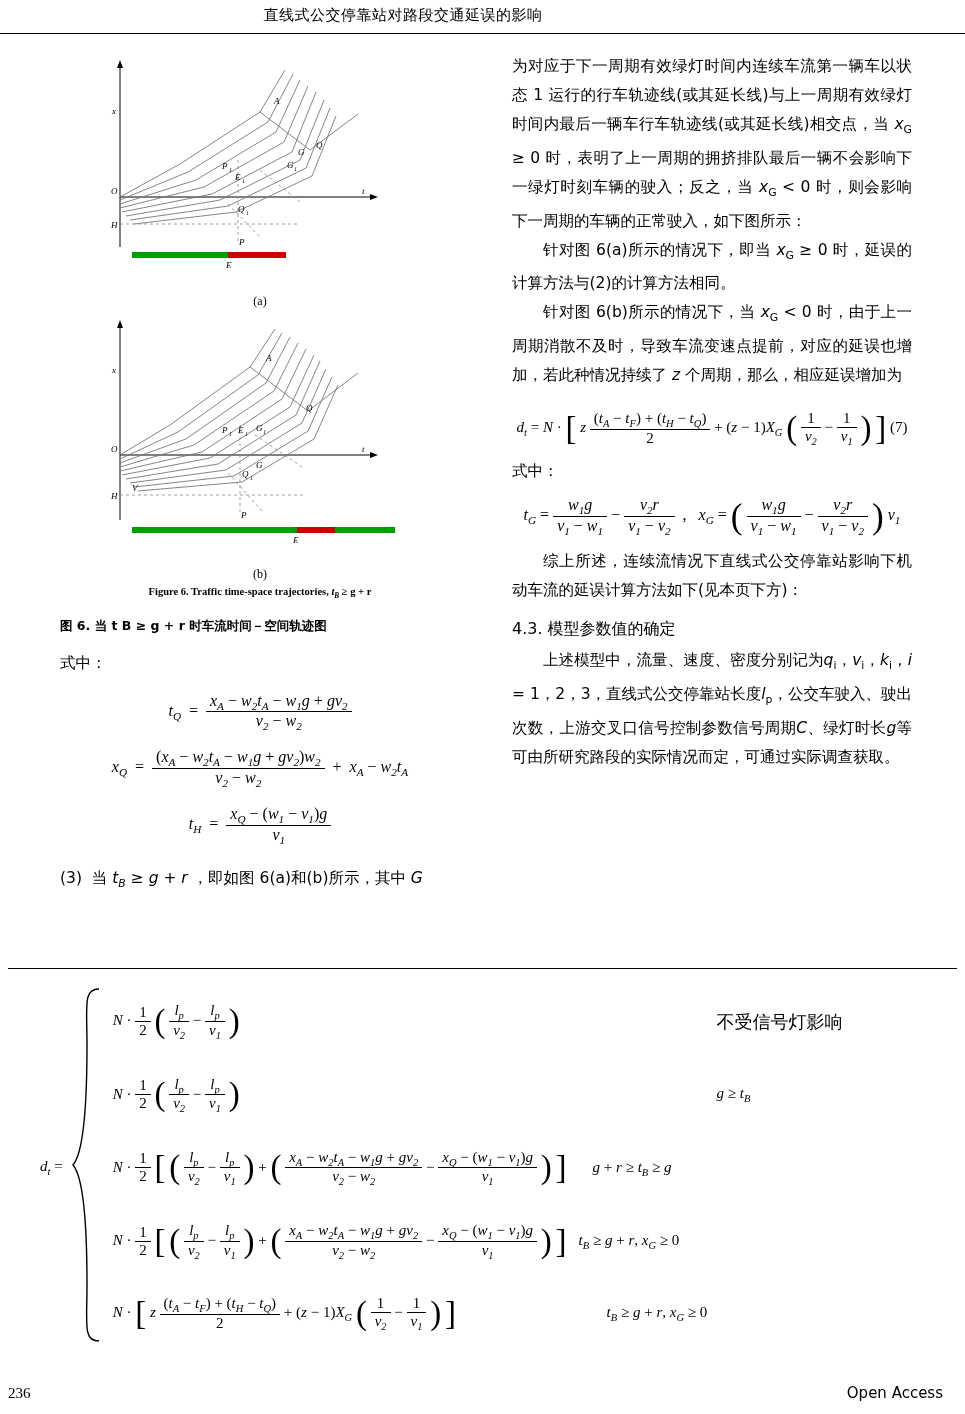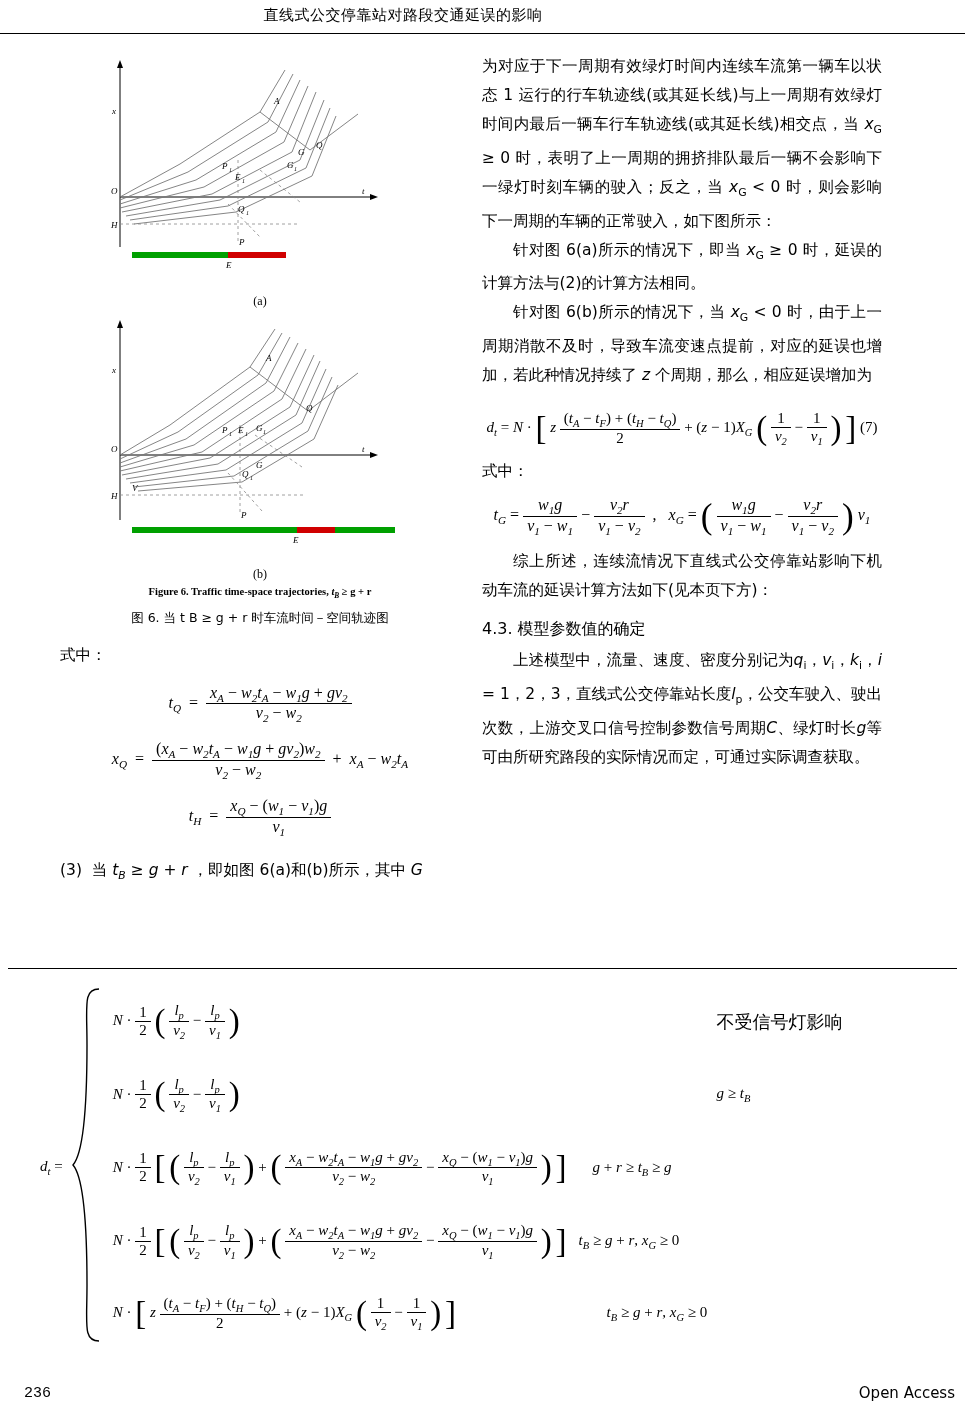--- a/index.html
+++ b/index.html
@@ -17,29 +17,29 @@
   .runhead{
     position:absolute;top:6px;left:0;width:806px;
     text-align:center;font-size:15px;letter-spacing:0.5px;
   }
   .rule-top{
     position:absolute;top:33px;left:0;width:965px;height:1px;background:#000;
   }
 
   
   .col-left{position:absolute;left:60px;top:52px;width:400px;}
-  .col-right{position:absolute;left:482px;top:52px;width:400px;}
+  .col-right{position:absolute;left:512px;top:52px;width:400px;}
 
   
   .figbox{position:relative;width:400px;}
   .fig-caption{
     text-align:center;font-size:10.5px;font-weight:bold;margin-top:4px;
   }
   .fig-caption-cn{
-    text-align:center;font-size:12.5px;font-weight:normal;margin-top:10px;
+    font-size:12.5px;font-weight:bold;margin-top:18px;
     font-family:"DejaVu Sans", sans-serif;
   }
   .sublabel{text-align:center;font-size:12px;margin-top:2px;}
 
   svg.traj{display:block;margin:0 auto;}
 
   
   .zh{
     font-family:"DejaVu Sans", sans-serif;
     font-size:15.5px;line-height:29px;text-align:justify;
@@ -72,22 +72,22 @@
   .bigeq{
     position:absolute;top:985px;left:40px;width:890px;
     font-family:"Liberation Serif", serif;font-size:15px;
   }
   .bigeq table{border-collapse:collapse;}
   .bigeq td{vertical-align:middle;padding:6px 0;}
   .cond{font-family:"Liberation Serif", serif;font-size:15px;}
   .cond-zh{font-family:Liberation Serif, serif;font-size:18px;}
 
   
-  .footer-left{position:absolute;left:24px;bottom:12px;font-size:15px;font-family:Liberation Mono, monospace;}
-  .footer-right{position:absolute;right:10px;bottom:12px;font-size:15px;font-family:"DejaVu Sans", sans-serif;}
+  .footer-left{position:absolute;left:8px;bottom:12px;font-size:15px;font-family:Liberation Serif, serif;}
+  .footer-right{position:absolute;right:22px;bottom:12px;font-size:15px;font-family:"DejaVu Sans", sans-serif;}
 </style>
 </head>
 <body>
 
 <div class="page">
 
   <div class="runhead">直线式公交停靠站对路段交通延误的影响</div>
   <div class="rule-top"></div>
 
   <div class="col-left">

